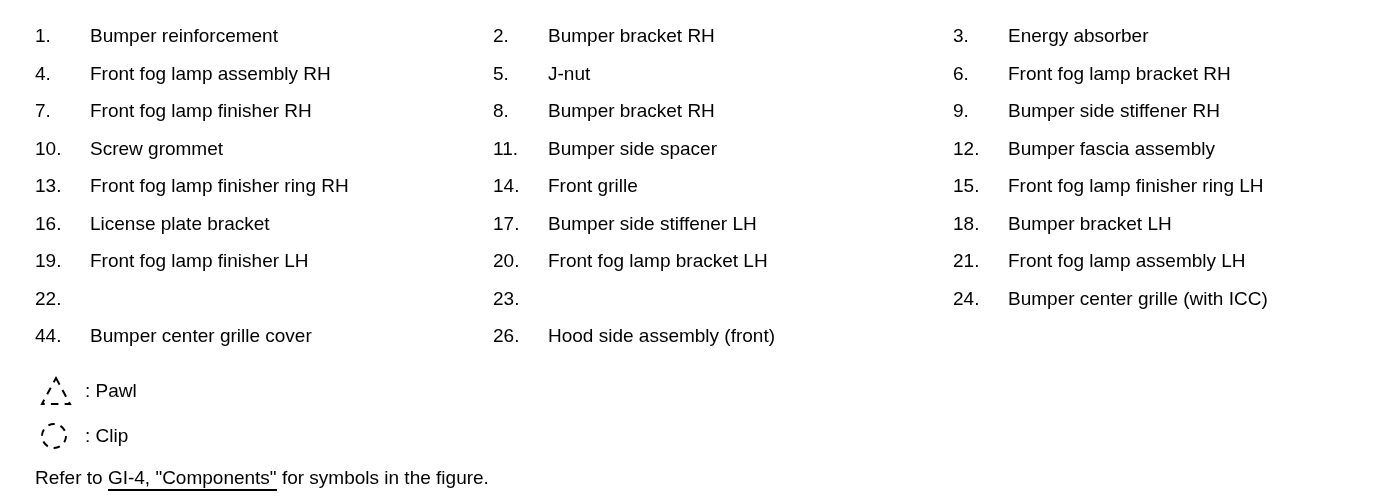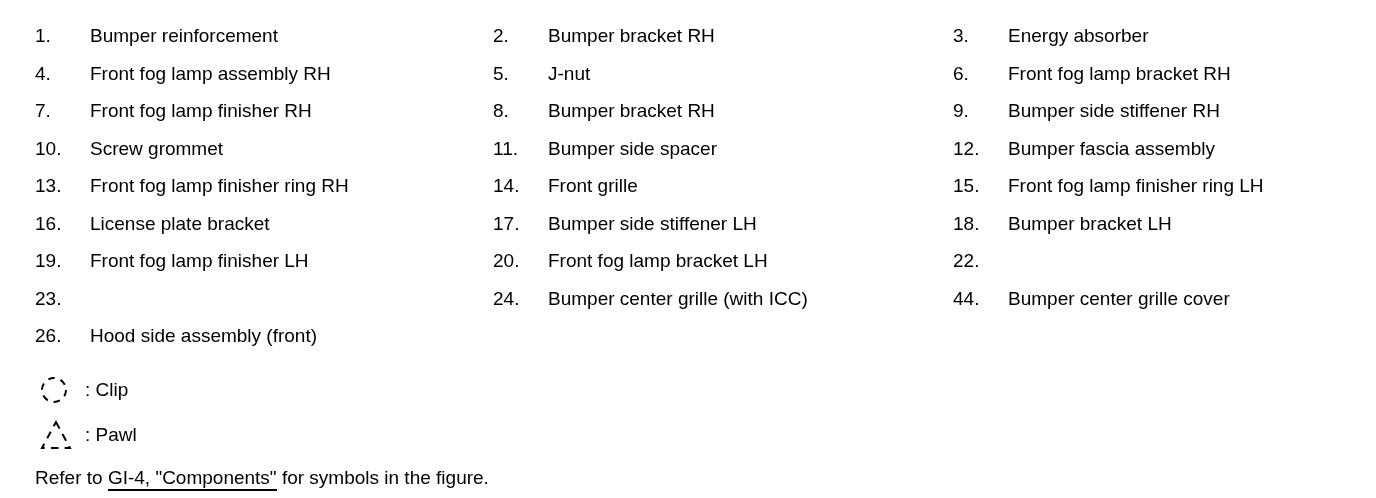--- a/index.html
+++ b/index.html
@@ -149,20 +149,24 @@
     <div class="item">
       <span class="num">19.</span>
       <span class="label">Front fog lamp finisher LH</span>
     </div>
 
     <div class="item">
       <span class="num">20.</span>
       <span class="label">Front fog lamp bracket LH</span>
     </div>
 
+    <div class="item">
+      <span class="num">21.</span>
+      <span class="label">Front fog lamp assembly LH</span>
+    </div>
 
     <div class="item">
       <span class="num">22.</span>
     </div>
 
     <div class="item">
       <span class="num">23.</span>
     </div>
 
     <div class="item">
@@ -175,35 +179,35 @@
       <span class="label">Bumper center grille cover</span>
     </div>
 
     <div class="item">
       <span class="num">26.</span>
       <span class="label">Hood side assembly (front)</span>
     </div>
   </div>
 
   <div class="symbols">
+    <div class="symbol-row pawl">
+      <span class="symbol-icon">
+        <svg width="34" height="32" viewBox="0 0 34 32">
+          <path d="M17 3 L31 29 L3 29 Z" fill="none" stroke="#000000" stroke-width="2" stroke-dasharray="7.5 6.2"></path>
+        </svg>
+      </span>
+      <span class="symbol-label">: Pawl</span>
+    </div>
     <div class="symbol-row clip">
       <span class="symbol-icon">
         <svg width="30" height="30" viewBox="0 0 30 30">
           <circle cx="15" cy="15" r="12" fill="none" stroke="#000000" stroke-width="2" stroke-dasharray="6.5 6.1"></circle>
         </svg>
       </span>
       <span class="symbol-label">: Clip</span>
     </div>
-    <div class="symbol-row pawl">
-      <span class="symbol-icon">
-        <svg width="34" height="32" viewBox="0 0 34 32">
-          <path d="M17 3 L31 29 L3 29 Z" fill="none" stroke="#000000" stroke-width="2" stroke-dasharray="7.5 6.2"></path>
-        </svg>
-      </span>
-      <span class="symbol-label">: Pawl</span>
-    </div>
   </div>
 
   <div class="refer-line">
     <span>Refer to </span><span class="refer-link">GI-4, "Components"</span><span> for symbols in the figure.</span>
   </div>
 
 </div>
 
 </body></html>

